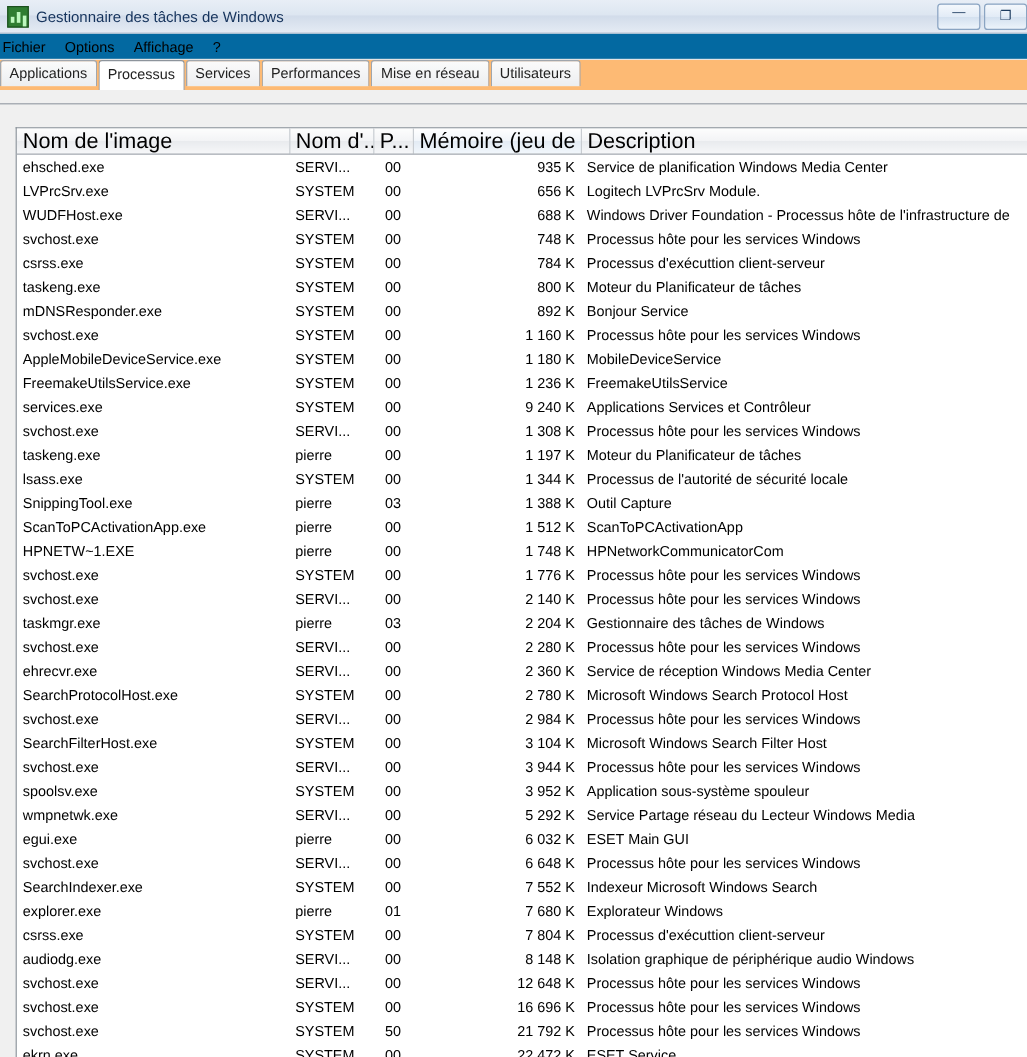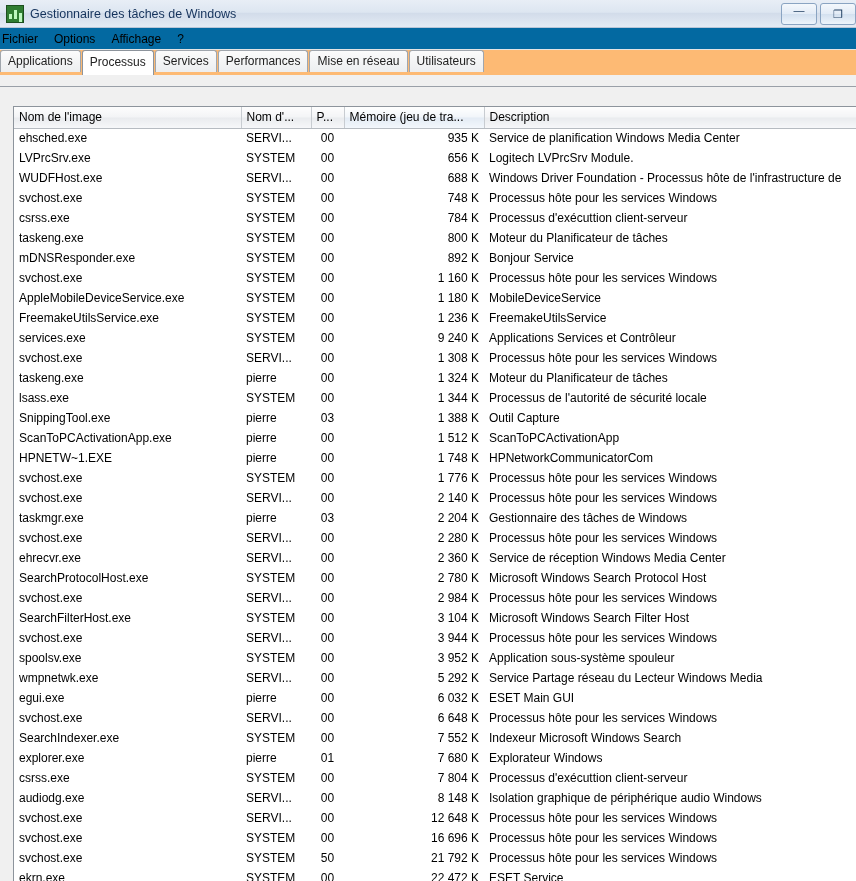--- a/index.html
+++ b/index.html
@@ -164,21 +164,21 @@
     border-collapse: collapse;
     width: 100%;
     table-layout: fixed;
   }
   table.proc thead th {
     height: 21px;
     background: linear-gradient(to bottom, #fdfdfd 0%, #f3f4f6 48%, #e9ebee 52%, #f6f7f9 100%);
     border-right: 1px solid #c8ccd1;
     border-bottom: 1px solid #b6bbc1;
     font-weight: normal;
-    font-size: 12px;
+    font-size: 18px;
     text-align: left;
     padding: 0 5px;
     color: #000;
     white-space: nowrap;
     overflow: hidden;
     box-sizing: border-box;
   }
   table.proc thead th.sorted {
     background: linear-gradient(to bottom, #ffffff 0%, #f1f5fa 48%, #e3ebf4 52%, #f2f7fc 100%);
   }
@@ -335,21 +335,21 @@
               <td class="col-name">svchost.exe</td>
               <td class="col-user">SERVI...</td>
               <td class="col-cpu cpu">00</td>
               <td class="col-mem mem">1 308 K</td>
               <td class="col-desc">Processus hôte pour les services Windows</td>
             </tr>
             <tr>
               <td class="col-name">taskeng.exe</td>
               <td class="col-user">pierre</td>
               <td class="col-cpu cpu">00</td>
-              <td class="col-mem mem">1 324 K</td>
+              <td class="col-mem mem">1 197 K</td>
               <td class="col-desc">Moteur du Planificateur de tâches</td>
             </tr>
             <tr>
               <td class="col-name">lsass.exe</td>
               <td class="col-user">SYSTEM</td>
               <td class="col-cpu cpu">00</td>
               <td class="col-mem mem">1 344 K</td>
               <td class="col-desc">Processus de l'autorité de sécurité locale</td>
             </tr>
             <tr>

